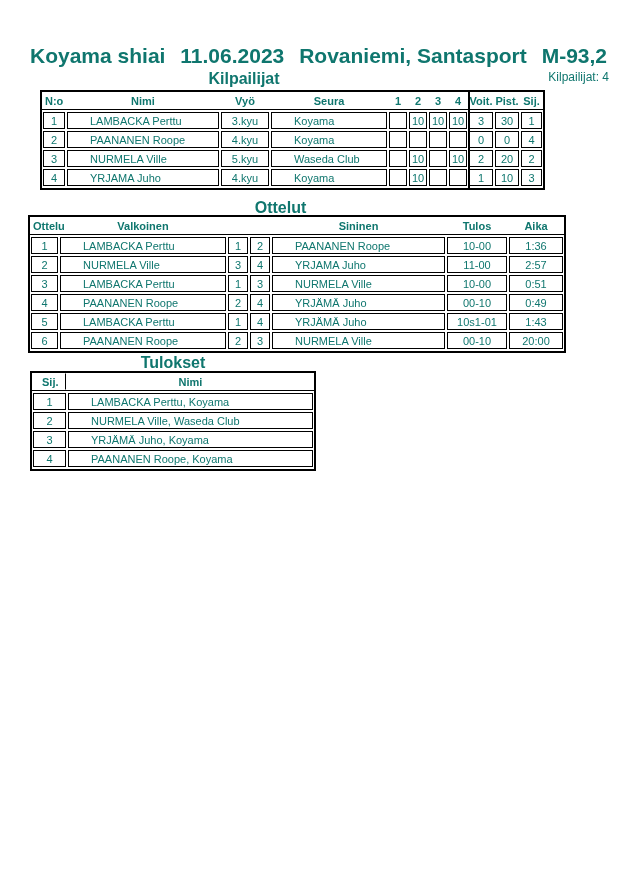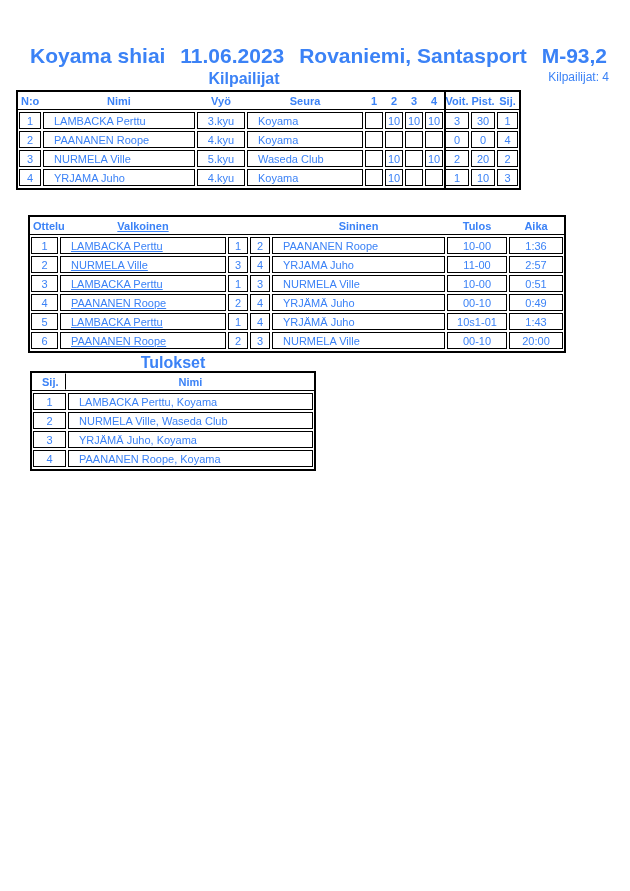--- a/index.html
+++ b/index.html
@@ -1,21 +1,21 @@
 <!DOCTYPE html>
 <html><head>
 <meta charset="utf-8">
 <style>
   html, body { margin: 0; padding: 0; background: #ffffff; }
   .page {
     position: relative;
     width: 630px;
     height: 891px;
     background: #ffffff;
-    color: #3b82f6;
+    color: #0f766e;
     font-family: "Liberation Sans", sans-serif;
     overflow: hidden;
   }
   .title-row {
     position: absolute;
     top: 44px; left: 30px; width: 577px;
     display: flex;
     justify-content: space-between;
     font-weight: bold;
     font-size: 21px;
@@ -35,21 +35,21 @@
     position: absolute;
     top: 70px; right: 21px;
     font-size: 12px;
   }
   .tbl {
     position: absolute;
     border: 2px solid #000;
     background: #fff;
     box-sizing: border-box;
   }
-  #competitors-table { top: 90px;  left: 16px; width: 505px; }
+  #competitors-table { top: 90px;  left: 40px; width: 505px; }
   #matches-table     { top: 215px; left: 28px; width: 538px; }
   #results-table     { top: 371px; left: 30px; width: 286px; }
   .thead { border-bottom: 1px solid #000; }
   .thead-row {
     display: flex; gap: 2px; padding: 0 1px;
     height: 17px; align-items: center;
   }
   .hcell {
     box-sizing: border-box;
     border: 1px solid transparent;
@@ -63,38 +63,38 @@
   .hcell.hsij  { justify-content: flex-start; padding-left: 8px; border-right: 1px solid #000; height: 17px; }
   .trow { display: flex; gap: 2px; margin: 2px 1px; }
   .tcell {
     box-sizing: border-box;
     border: 1px solid #000;
     height: 17px; font-size: 11px;
     display: flex; align-items: center; justify-content: center;
     white-space: nowrap; overflow: hidden;
     flex: 0 0 auto;
   }
-  .tcell.cleft { justify-content: flex-start; padding-left: 10px; }
+  .tcell.cleft { justify-content: flex-start; padding-left: 22px; }
   .vdiv {
     position: absolute;
     top: 0; bottom: 0; left: 426px;
     width: 2px; background: #000;
   }
   
   .c-no    { width: 22px; }
   .c-name  { width: 152px; }
   .c-belt  { width: 48px; }
   .c-club  { width: 116px; }
   .c-m     { width: 18px; }
   .c-wins  { width: 24px; }
   .c-pts   { width: 24px; }
   .c-place { width: 21px; }
   
   .c2-no     { width: 27px; }
-  .c2-white  { width: 166px; text-decoration: underline; }
+  .c2-white  { width: 166px; }
   .c2-n      { width: 20px; }
   .c2-blue   { width: 173px; }
   .c2-result { width: 60px; }
   .c2-time   { width: 54px; }
   
   .c3-place { width: 33px; }
   .c3-name  { width: 245px; }
 </style>
 </head>
 <body>
@@ -177,20 +177,21 @@
         <div class="tcell c-m">10</div>
         <div class="tcell c-m"></div>
         <div class="tcell c-m"></div>
         <div class="tcell c-wins">1</div>
         <div class="tcell c-pts">10</div>
         <div class="tcell c-place">3</div>
       </div>
     </div>
   </div>
 
+  <div class="section-heading" id="ottelut-heading">Ottelut</div>
 
   <div class="tbl" id="matches-table">
     <div class="thead">
       <div class="thead-row">
         <div class="hcell hleft c2-no">Ottelu</div>
         <div class="hcell c2-white">Valkoinen</div>
         <div class="hcell c2-n"></div>
         <div class="hcell c2-n"></div>
         <div class="hcell c2-blue">Sininen</div>
         <div class="hcell c2-result">Tulos</div>

